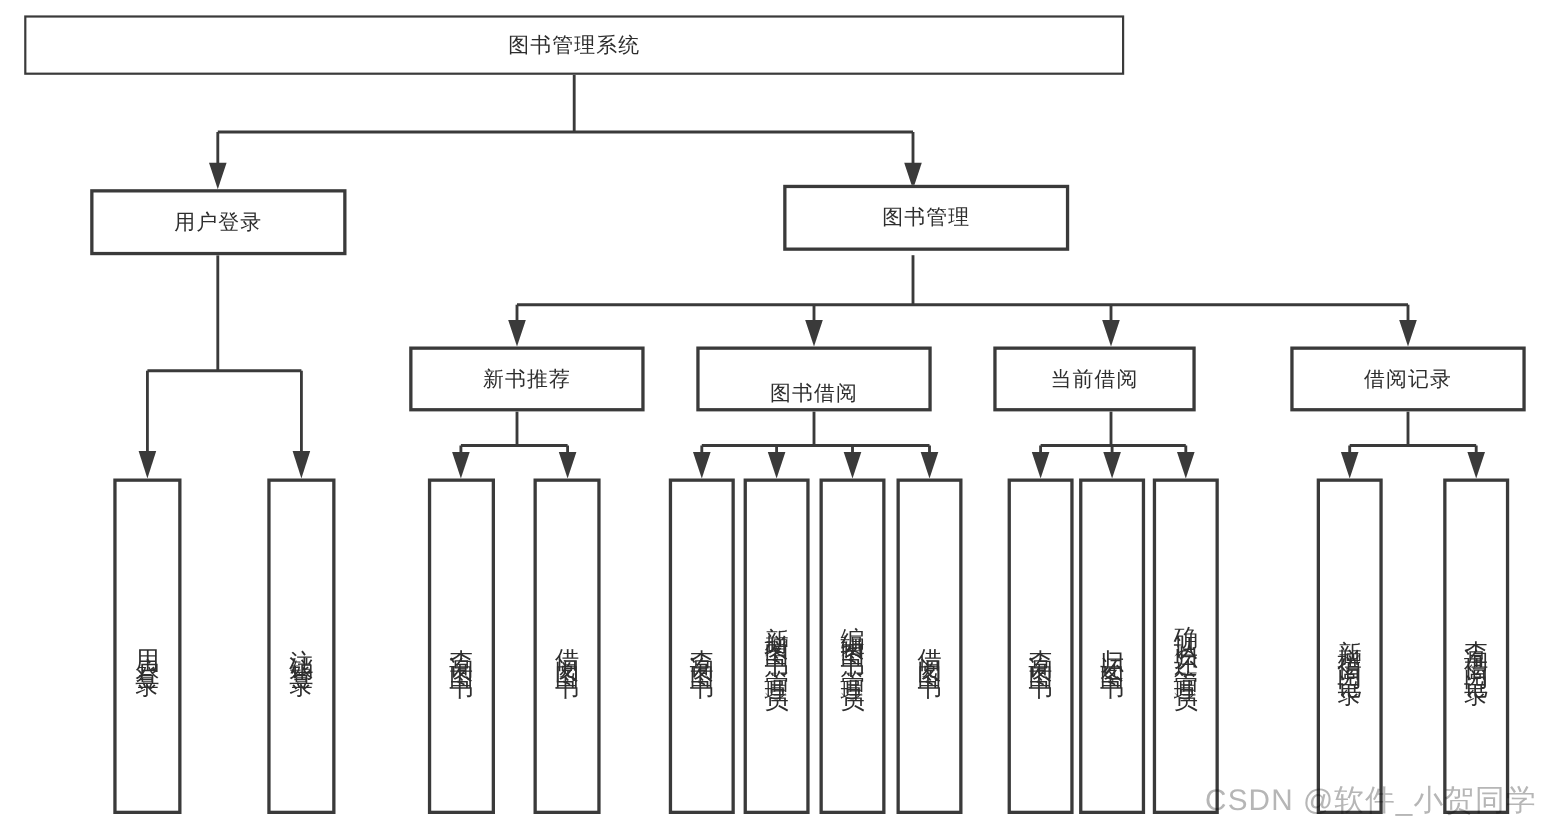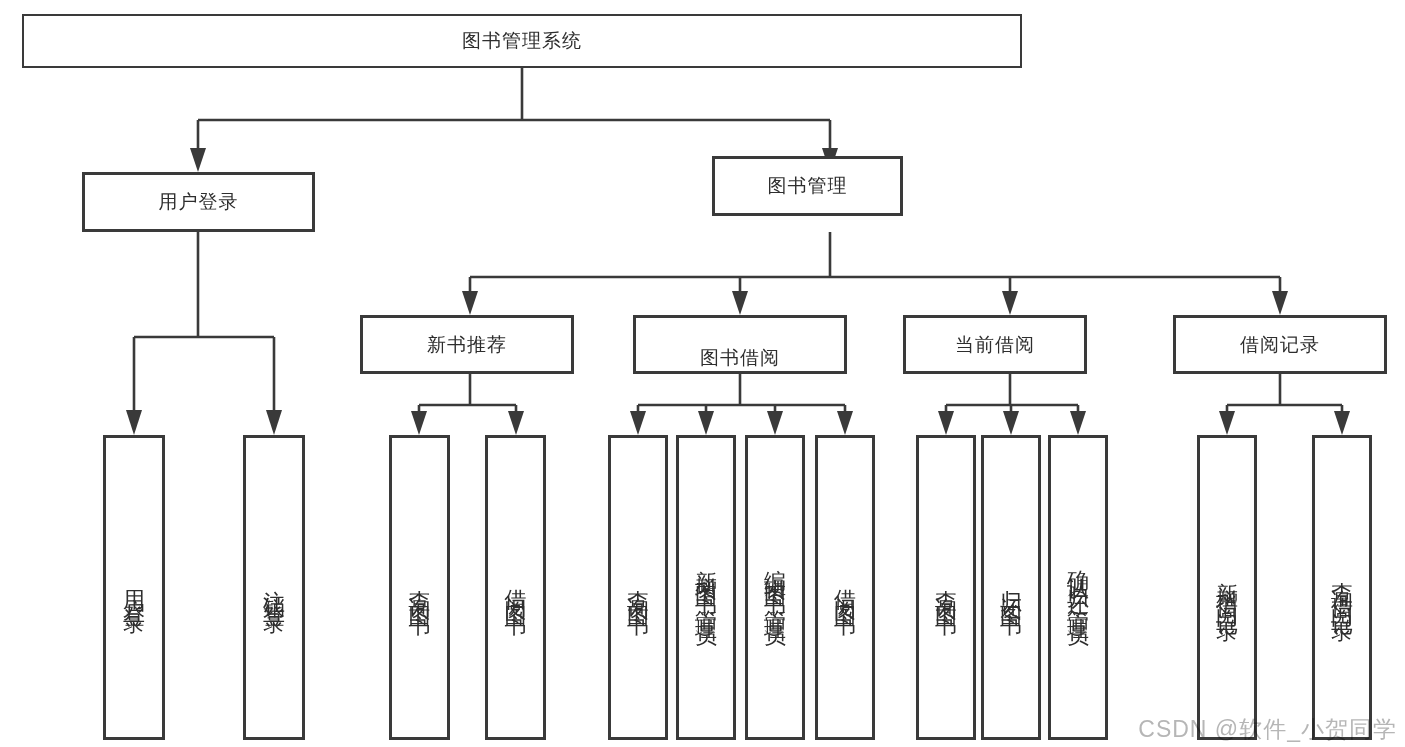--- a/index.html
+++ b/index.html
@@ -33,21 +33,21 @@
   .node.v{font-size:22px;}
   .node.v .lbl{
     writing-mode:vertical-rl;
     letter-spacing:8px;
     line-height:1;
     white-space:nowrap;
   }
   .watermark{
     position:absolute;
     right:8px;bottom:2px;
-    font-size:23px;
+    font-size:27px;
     color:var(--wm);
     letter-spacing:1px;
     z-index:3;
     mix-blend-mode:multiply;
     pointer-events:none;
   }
 </style>
 </head>
 <body>
 
@@ -129,25 +129,25 @@
     </g>
   </svg>
 
   <div class="node h root" style="left:22px;top:14px;width:1000px;height:54px;">
     <span class="lbl">图书管理系统</span>
   </div>
 
   <div class="node h" style="left:82px;top:172px;width:233px;height:60px;">
     <span class="lbl">用户登录</span>
   </div>
-  <div class="node h" style="left:712px;top:156px;width:191px;height:60px;">
+  <div class="node h" style="left:712px;top:168px;width:260px;height:60px;">
     <span class="lbl">图书管理</span>
   </div>
 
-  <div class="node h" style="left:360px;top:315px;width:214px;height:59px;">
+  <div class="node h" style="left:372px;top:315px;width:214px;height:59px;">
     <span class="lbl">新书推荐</span>
   </div>
   <div class="node h" style="left:633px;top:315px;width:214px;height:59px;align-items:flex-end;">
     <span class="lbl">图书借阅</span>
   </div>
   <div class="node h" style="left:903px;top:315px;width:184px;height:59px;">
     <span class="lbl">当前借阅</span>
   </div>
   <div class="node h" style="left:1173px;top:315px;width:214px;height:59px;">
     <span class="lbl">借阅记录</span>

